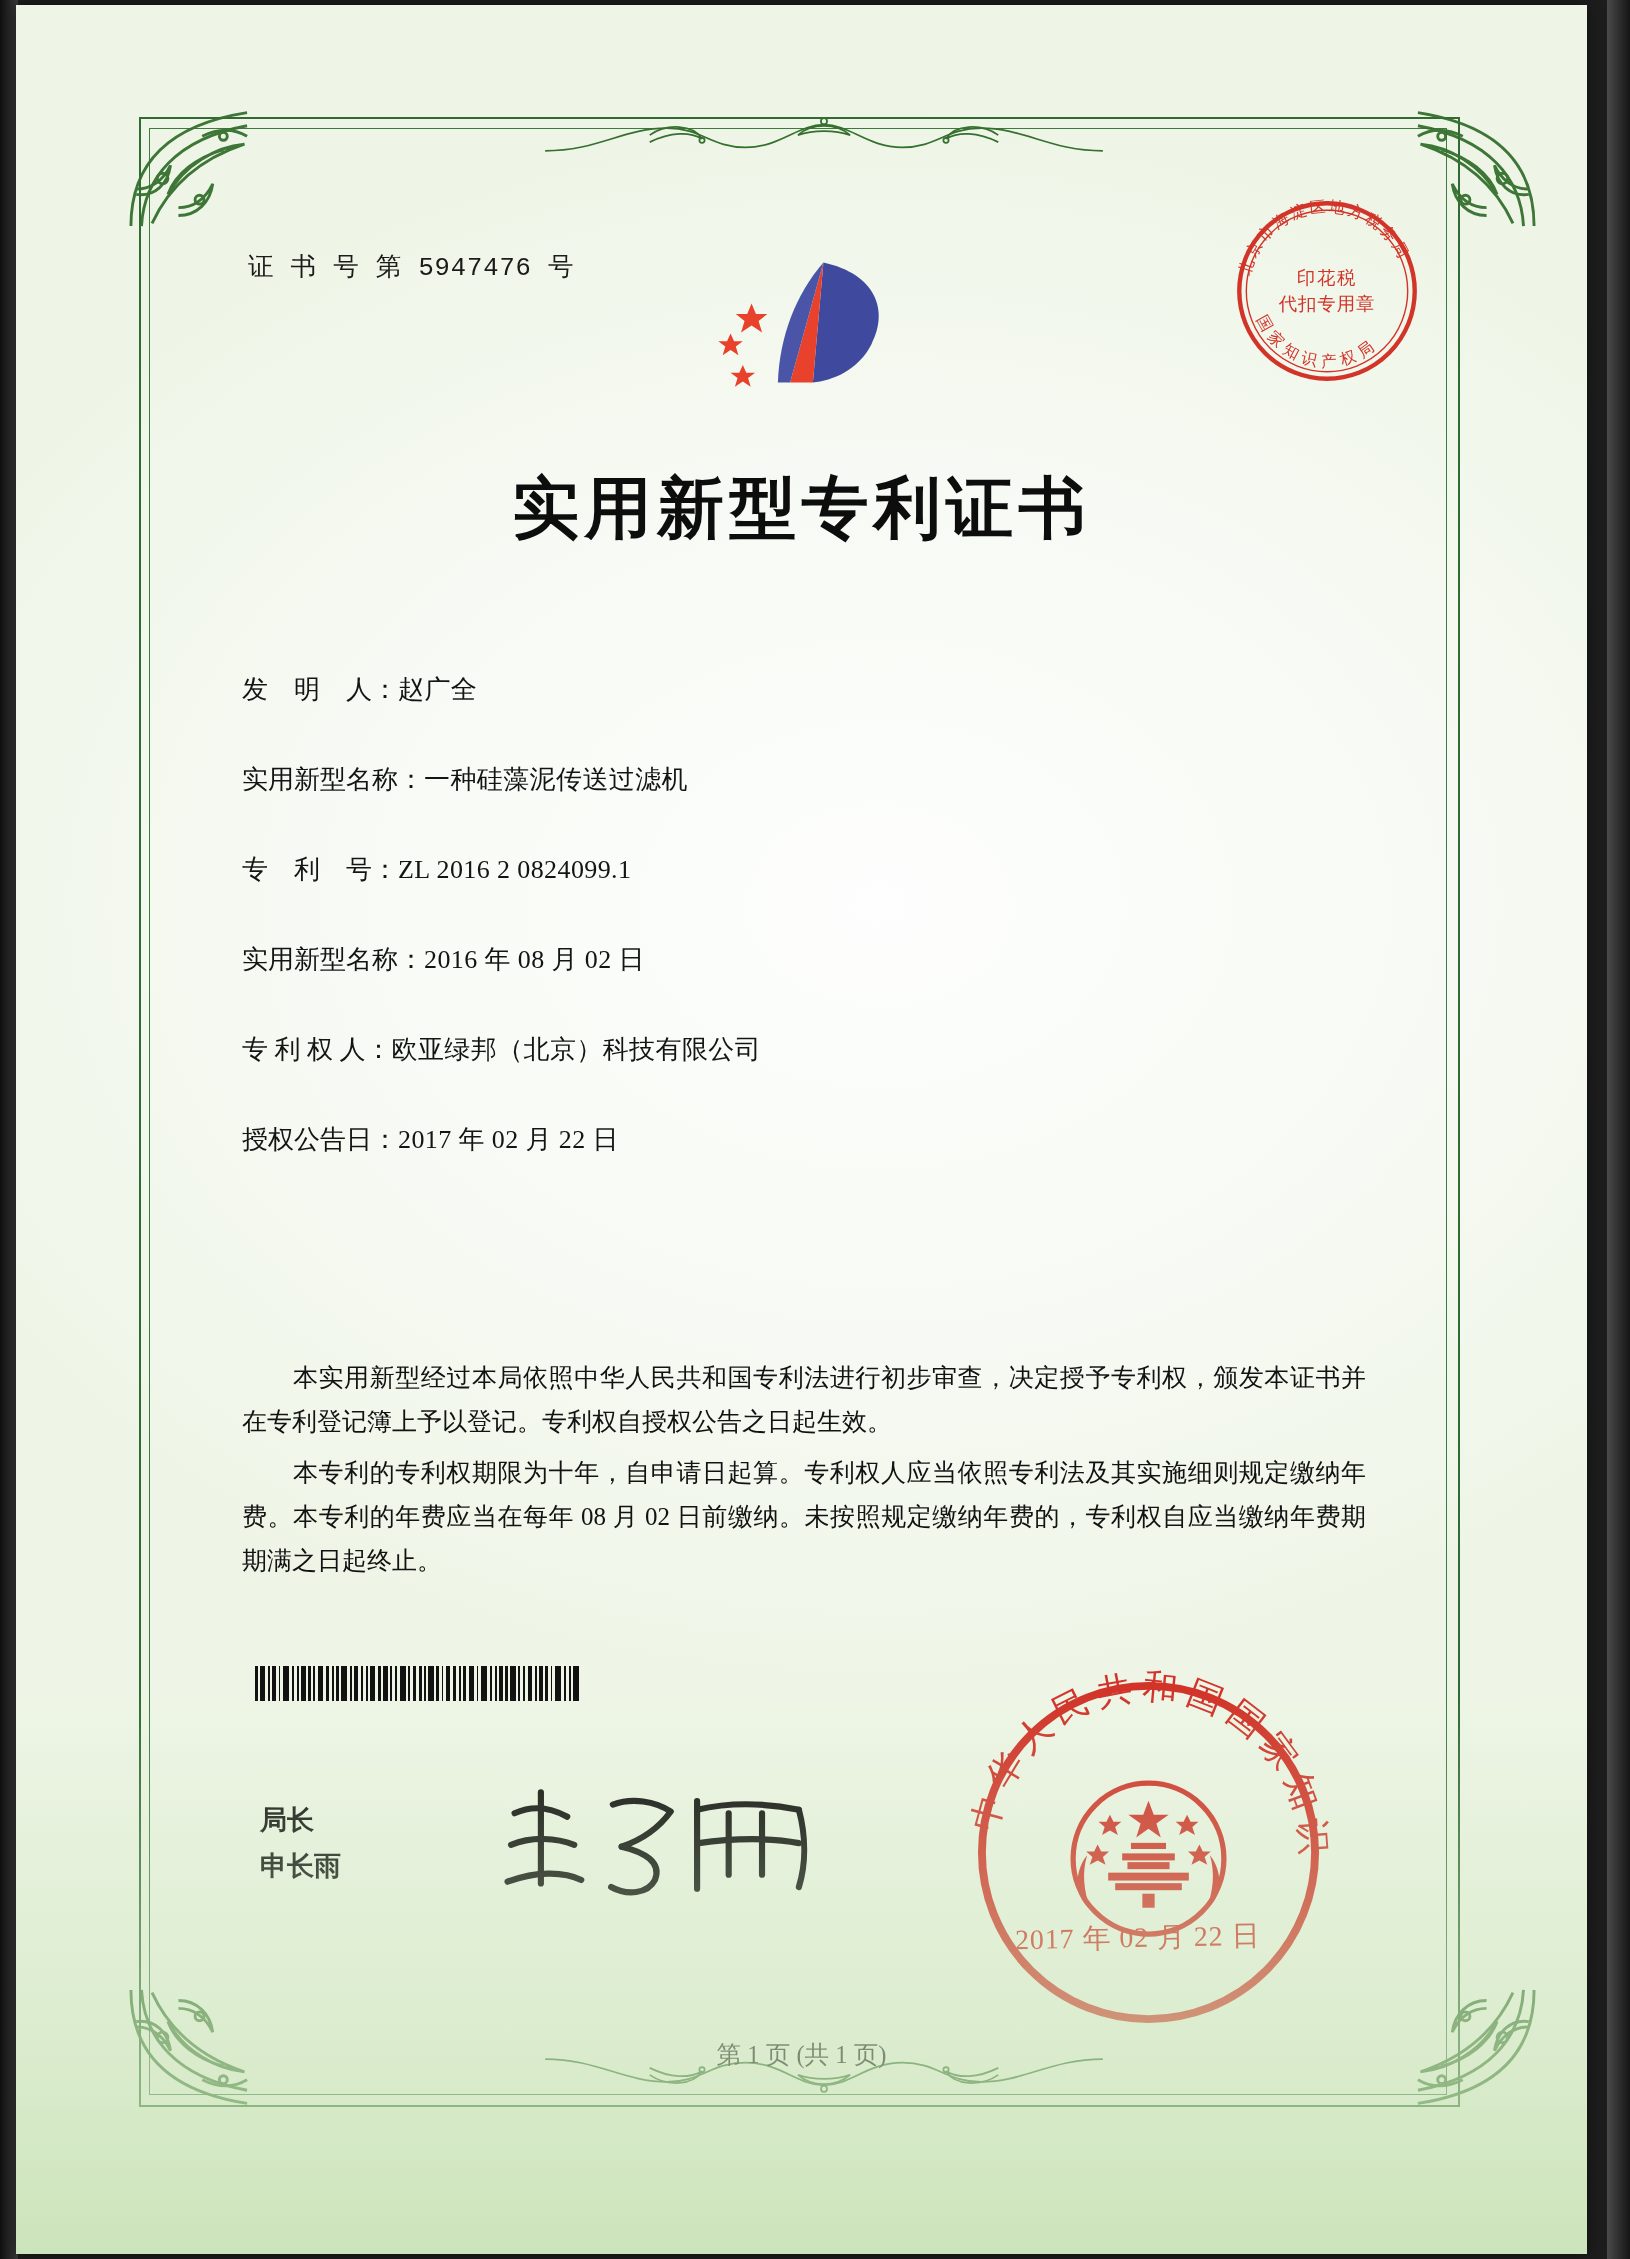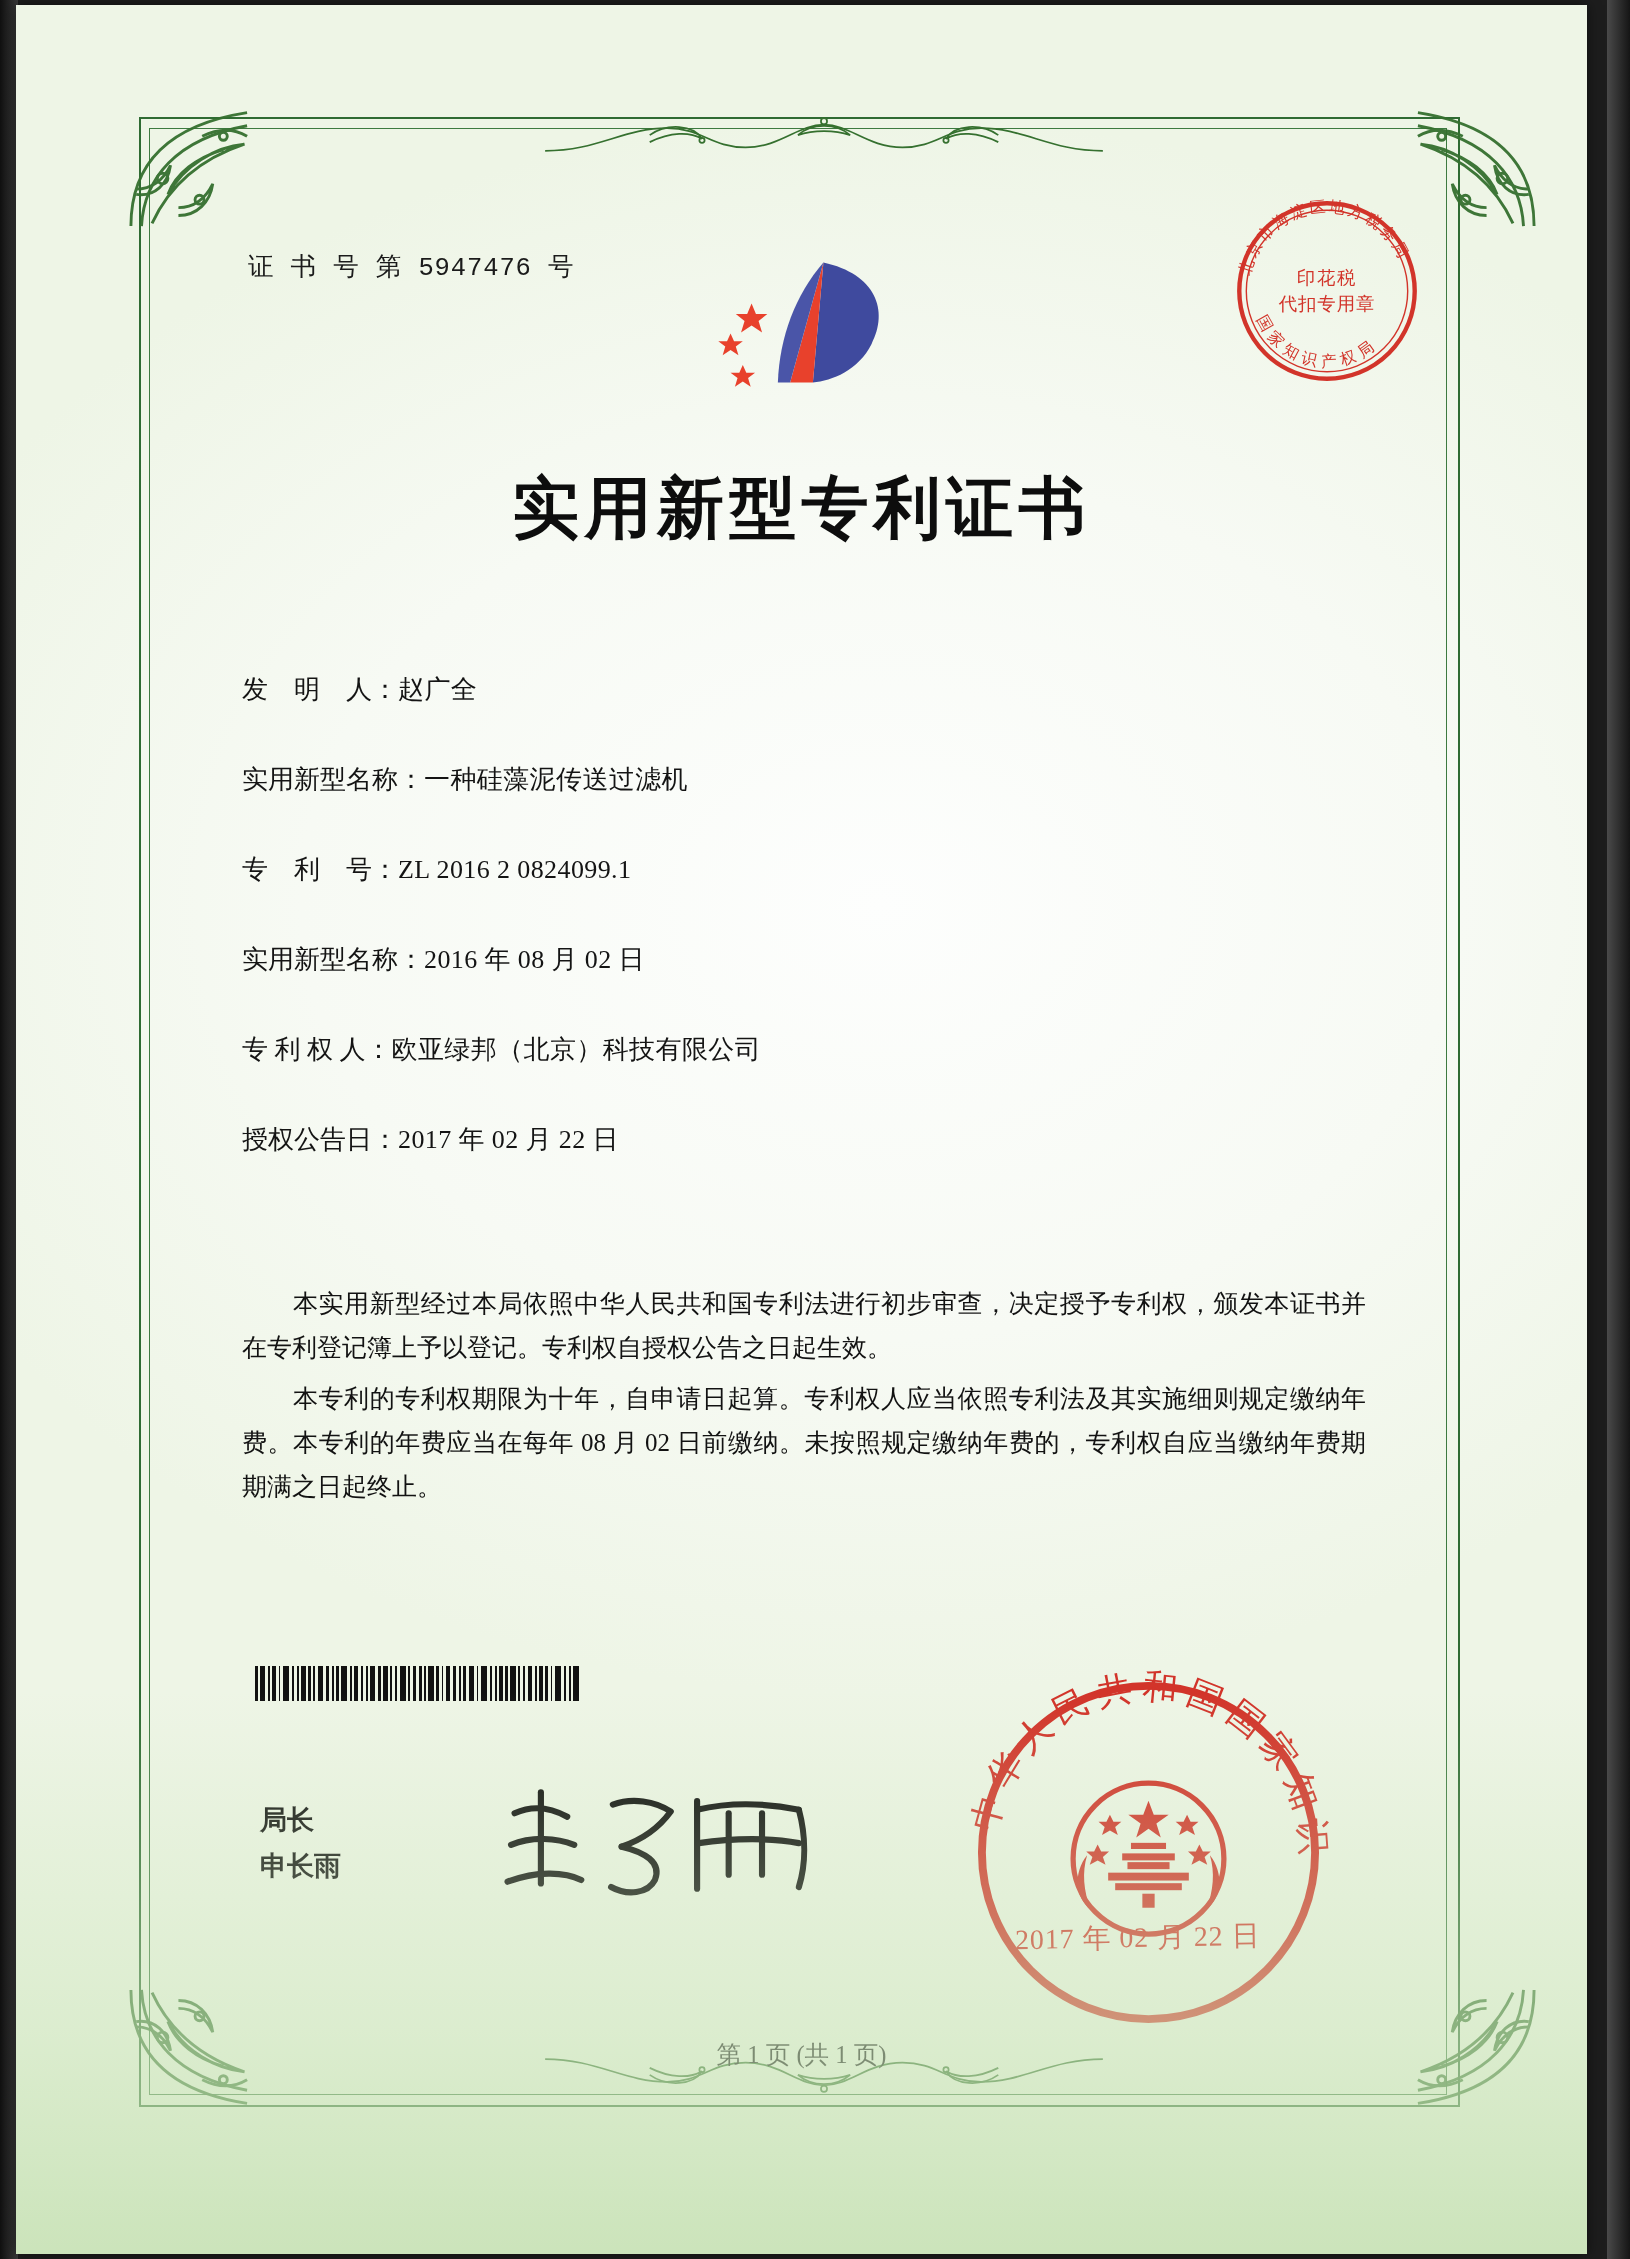--- a/index.html
+++ b/index.html
@@ -137,21 +137,21 @@
     white-space: nowrap;
     font-family: "Liberation Serif", serif;
   }
   .field .lbl { letter-spacing: 0px; }
   .field .val { letter-spacing: 0.4px; }
 
   
   .paras {
     position: absolute;
     left: 226px;
-    top: 1277px;
+    top: 1351px;
     width: 1124px;
     font-size: 25px;
     line-height: 44px;
     color: #121212;
     text-align: justify;
     font-family: "Liberation Serif", serif;
   }
   .paras p {
     margin: 0 0 7px 0;
     text-indent: 51px;

